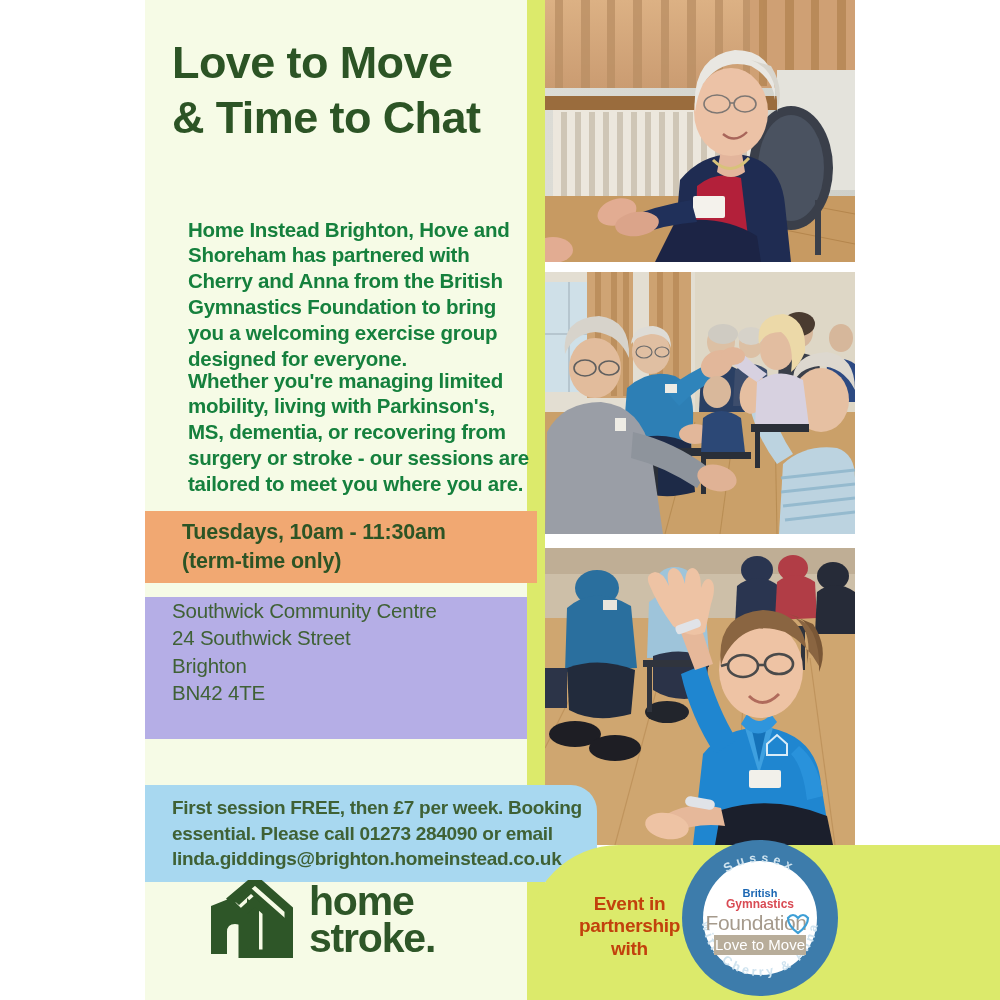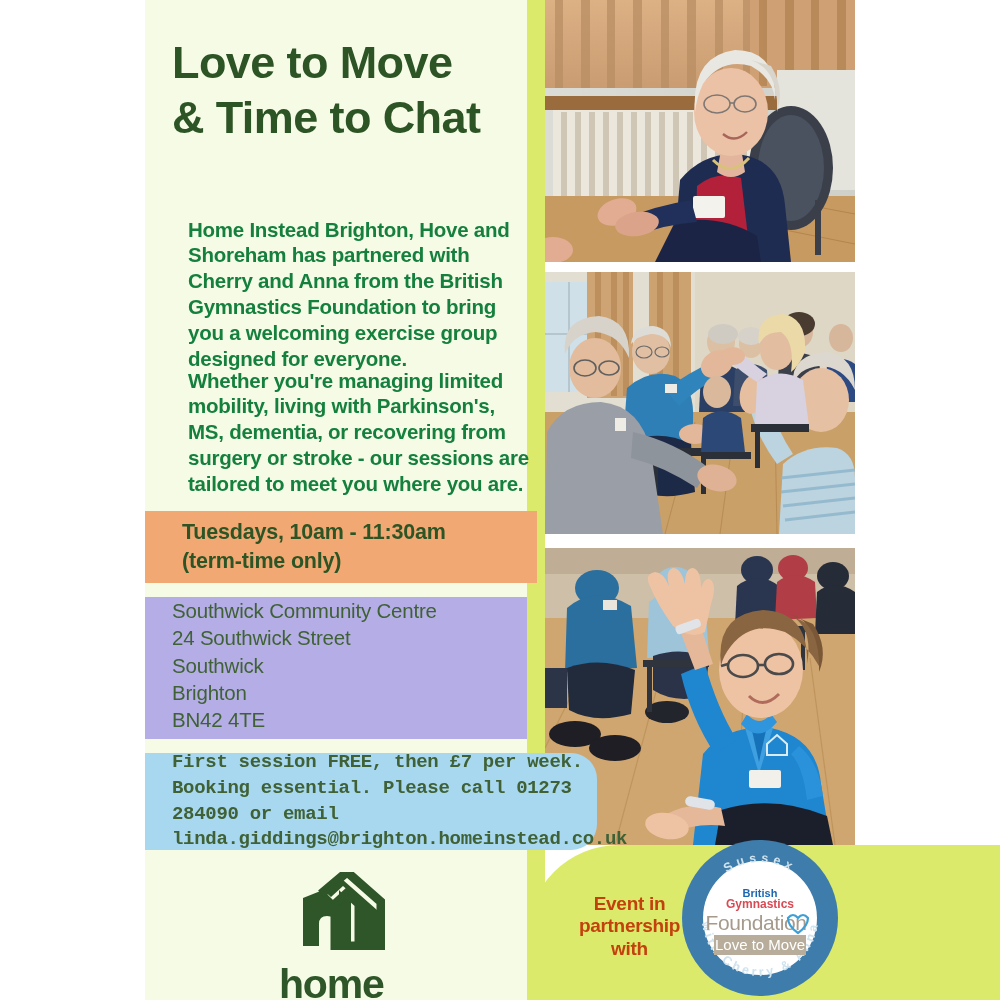--- a/index.html
+++ b/index.html
@@ -86,41 +86,41 @@
     color:#3f6135;
     font-size:20.5px;
     font-weight:400;
     line-height:1.335;
     letter-spacing:-0.2px;
   }
 
   
   .block-booking{
     position:absolute;
-    left:145px;top:753px;width:452px;height:97px;
+    left:145px;top:785px;width:452px;height:97px;
     background:#a8d8f0;
     border-top-right-radius:26px;
     border-bottom-right-radius:26px;
-    display:flex;align-items:center;font-family:Liberation Mono, monospace;
+    display:flex;align-items:center;
   }
   .block-booking .inner{
     padding-left:27px;padding-right:14px;
     color:#3f6135;
     font-size:19px;
     font-weight:bold;
     line-height:1.35;
     letter-spacing:-0.3px;
   }
 
   
   .logo{
     position:absolute;
     left:207px;top:872px;
     width:270px;height:86px;
-    display:flex;align-items:center;gap:16px;flex-direction:column;
+    display:flex;align-items:flex-end;gap:16px;
   }
   .logo-mark{width:86px;height:78px;flex:none;}
   .logo-word{
     color:#2e5628;
     font-size:41px;
     font-weight:bold;
     line-height:0.92;
     letter-spacing:-1.2px;
   }
   .logo-word .l2{display:block;}
@@ -466,21 +466,20 @@
     <div class="inner">
       <div>Tuesdays, 10am - 11:30am</div>
       <div>(term-time only)</div>
     </div>
   </div>
 
   <div class="block-address">
     <div class="inner">
       <div>Southwick Community Centre</div>
       <div>24 Southwick Street</div>
-      <div>Southwick</div>
       <div>Brighton</div>
       <div>BN42 4TE</div>
     </div>
   </div>
 
   <div class="block-booking">
     <div class="inner">First session FREE, then £7 per week. Booking essential. Please call 01273 284090 or email linda.giddings@brighton.homeinstead.co.uk</div>
   </div>
 
   <div class="lime-bottom"></div>

